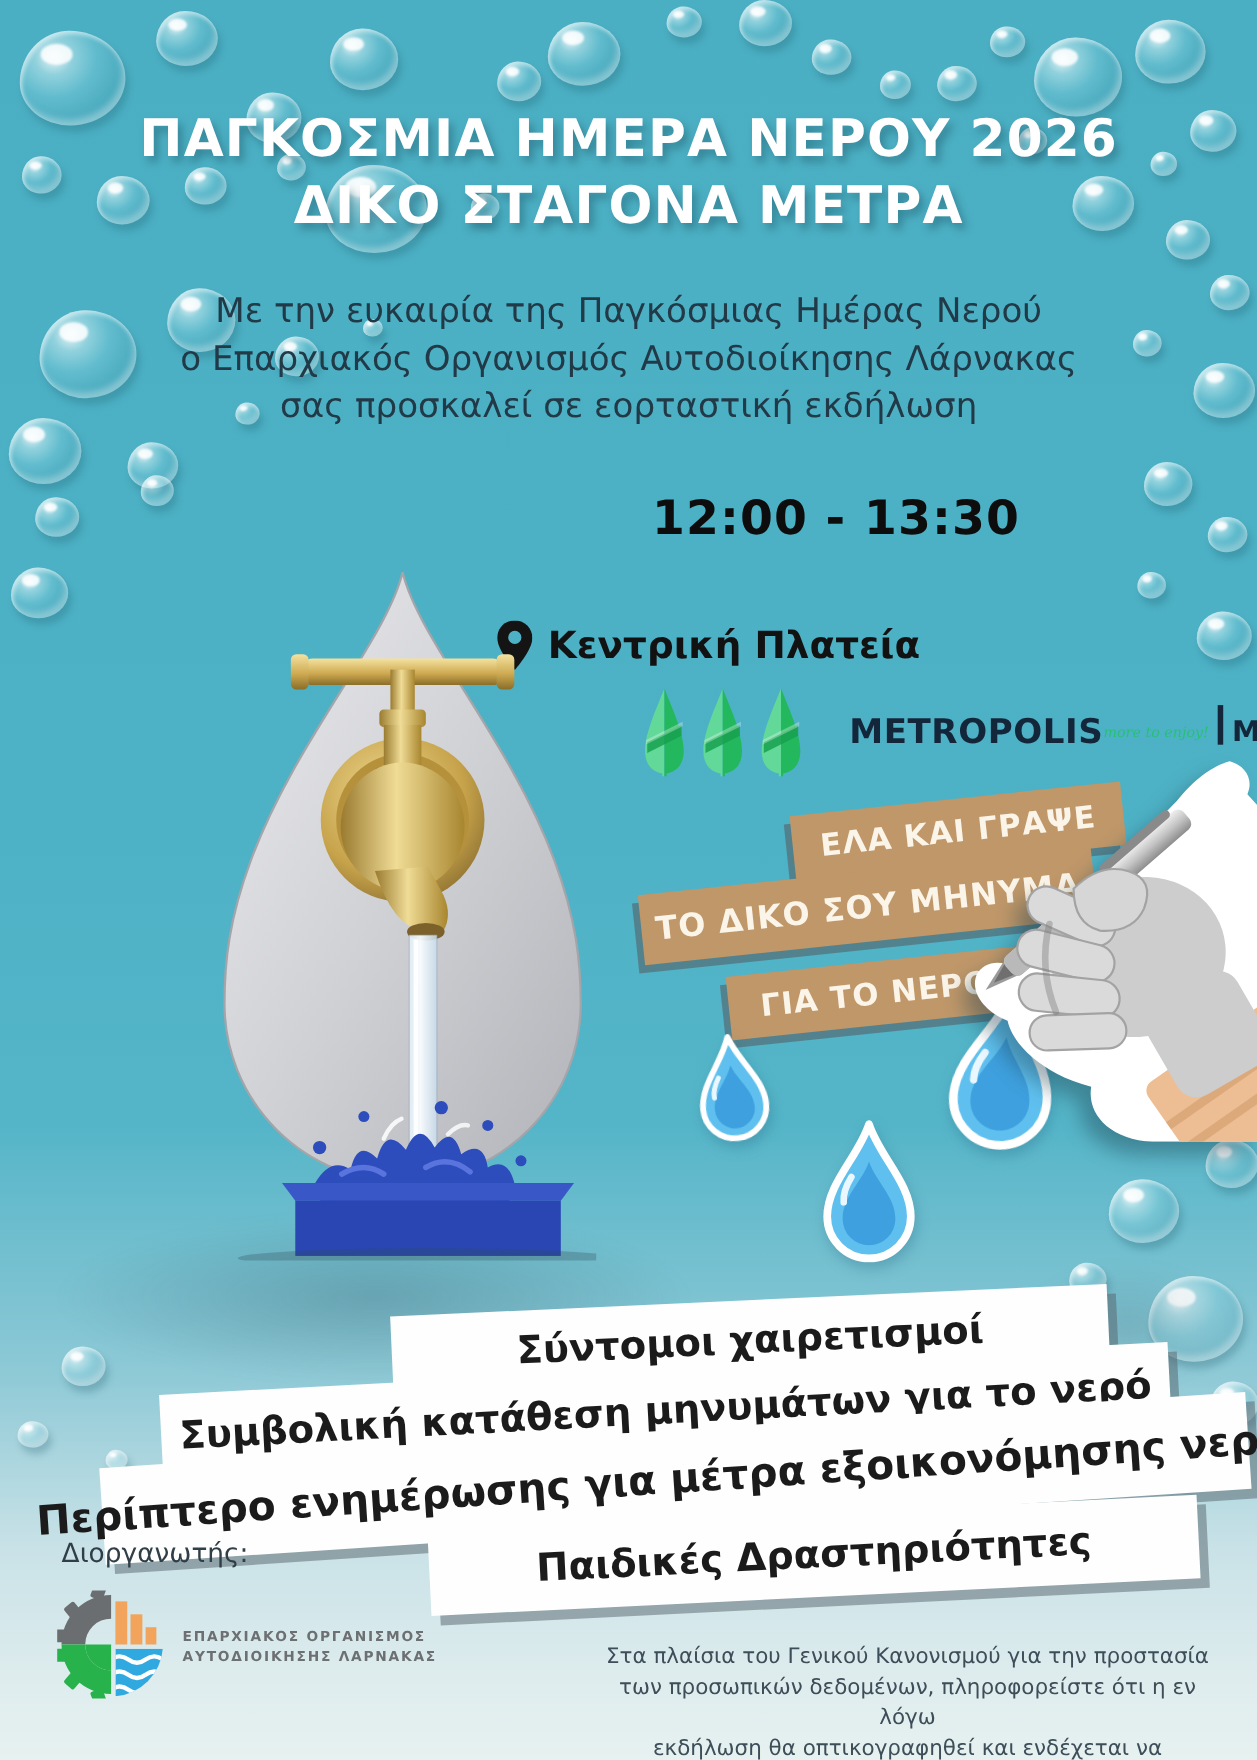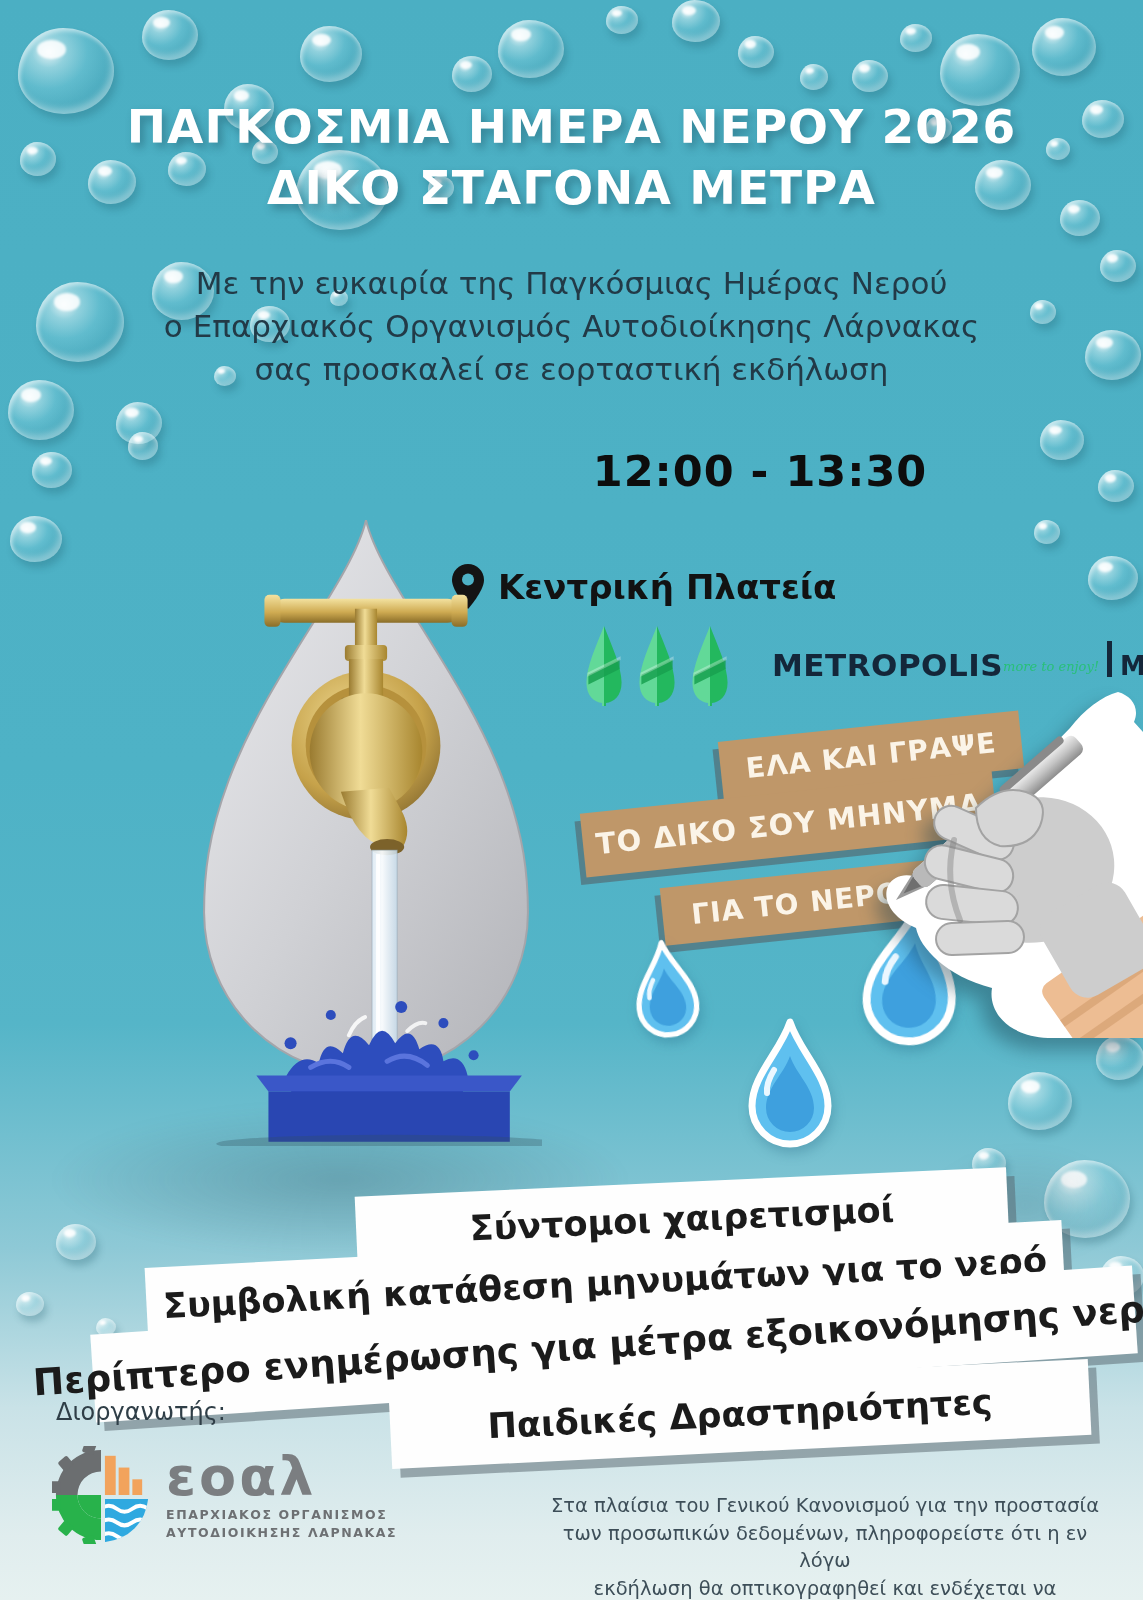--- a/index.html
+++ b/index.html
@@ -323,21 +323,20 @@
       <rect x="68" y="22" width="11" height="28" fill="#f2a35c"></rect>
       <rect x="82" y="34" width="10" height="16" fill="#f2a35c"></rect>
       <g clip-path="url(#bq)">
         <rect x="50" y="50" width="50" height="50" fill="#2fa9e0"></rect>
         <path d="M50 64 q8 -6 16 0 t16 0 t16 0" stroke="#fff" stroke-width="4" fill="none"></path>
         <path d="M50 78 q8 -6 16 0 t16 0 t16 0" stroke="#fff" stroke-width="4" fill="none"></path>
         <path d="M50 92 q8 -6 16 0 t16 0 t16 0" stroke="#fff" stroke-width="4" fill="none"></path>
       </g>
     </svg>
     <div>
-      <div class="eoal-acronym">εοαλ</div>
       <div class="eoal-line">ΕΠΑΡΧΙΑΚΟΣ ΟΡΓΑΝΙΣΜΟΣ</div>
       <div class="eoal-line">ΑΥΤΟΔΙΟΙΚΗΣΗΣ ΛΑΡΝΑΚΑΣ</div>
     </div>
   </div>
 
   <div class="disclaimer">
     <div>Στα πλαίσια του Γενικού Κανονισμού για την προστασία</div>
     <div>των προσωπικών δεδομένων, πληροφορείστε ότι η εν λόγω</div>
     <div>εκδήλωση θα οπτικογραφηθεί και ενδέχεται να δημοσιευτεί.</div>
   </div>

